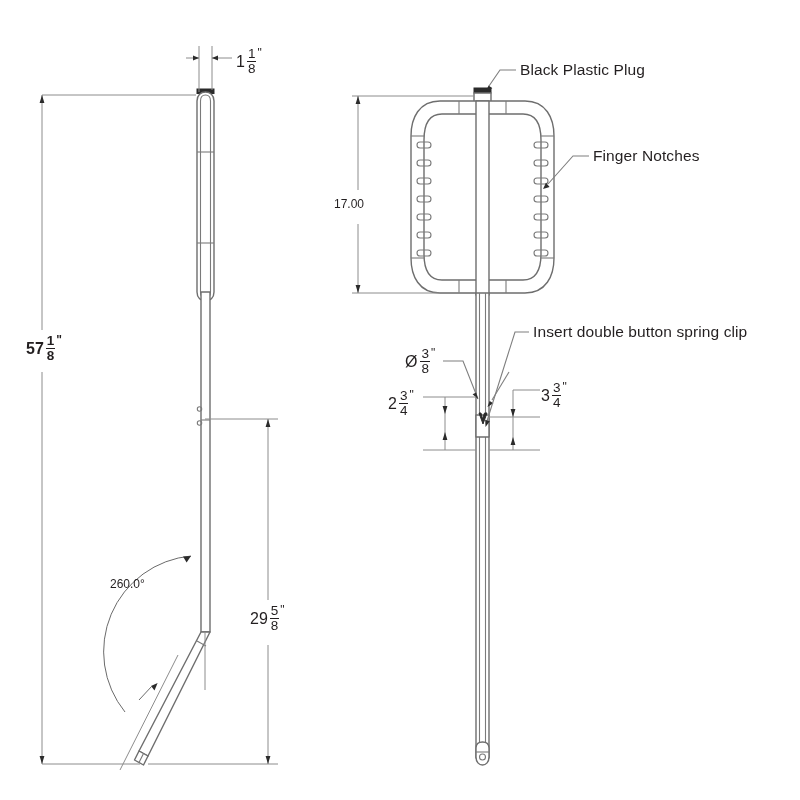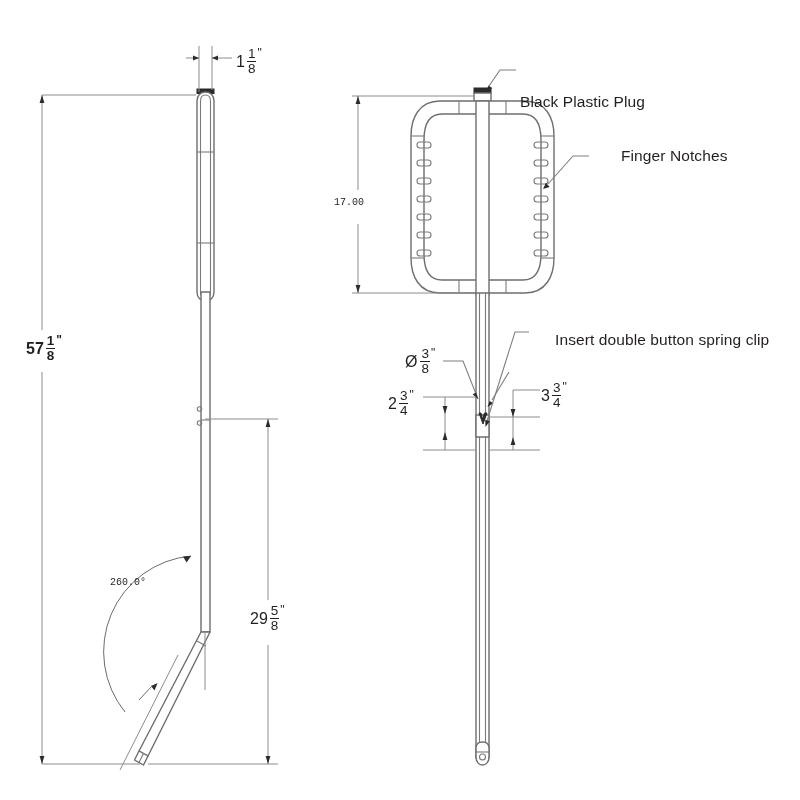--- a/index.html
+++ b/index.html
@@ -100,22 +100,21 @@
     align-self: flex-start;
     margin-left: 1px;
     position: relative;
     top: -1px;
   }
   .diasym {
     font-size: 16px;
     margin-right: 3px;
   }
   .plain {
-    font-size: 10px;
-    font-family: Liberation Mono, monospace;
+    font-size: 12px;
   }
 </style>
 </head>
 <body>
 
 <div id="canvas-root">
 
   <svg class="drawing" viewBox="0 0 800 800">
 
     <defs>
@@ -337,19 +336,19 @@
 
   <div class="lbl dimtxt" style="left:541px; top:382px;">
     <span class="whole">3</span>
     <span class="frac">
       <span class="num">3</span>
       <span class="den">4</span>
     </span>
     <span class="inchmark">"</span>
   </div>
 
-  <div class="lbl note" style="left:520px; top:62px;margin-top:32px;">Black Plastic Plug</div>
-
-  <div class="lbl note" style="left:621px; top:148px;text-align:center;">Finger Notches</div>
-
-  <div class="lbl note" style="left:555px; top:324px;margin-top:8px;">Insert double button spring clip</div>
+  <div class="lbl note" style="left:520px; top:62px;">Black Plastic Plug</div>
+
+  <div class="lbl note" style="left:593px; top:148px;text-align:center;">Finger Notches</div>
+
+  <div class="lbl note" style="left:533px; top:324px;">Insert double button spring clip</div>
 
 </div>
 
 </body></html>

